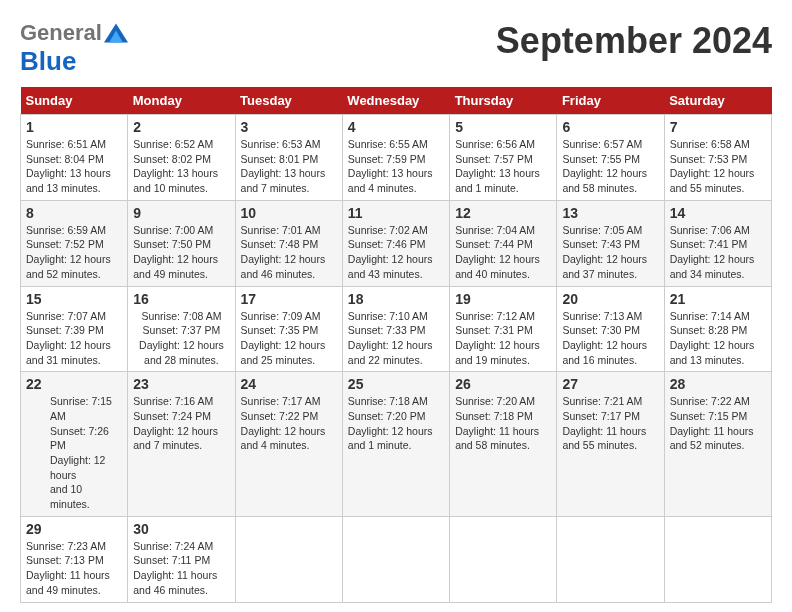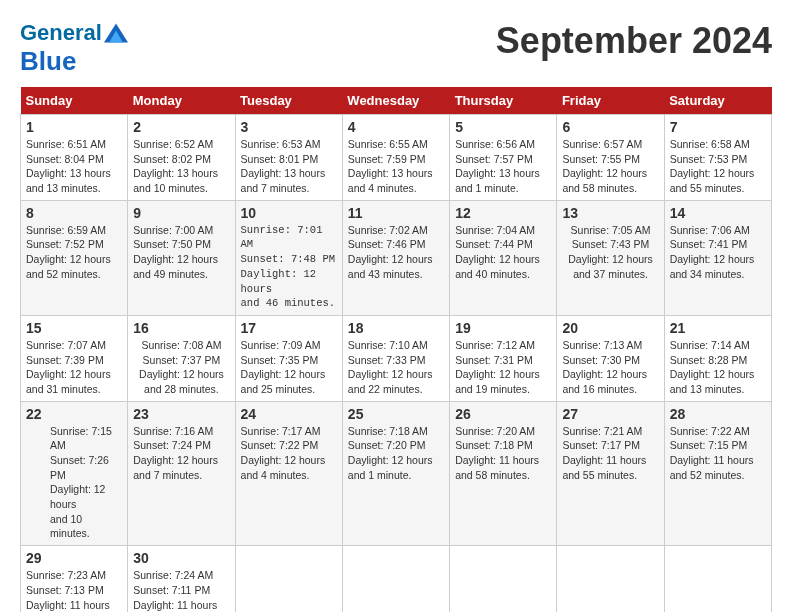--- a/index.html
+++ b/index.html
@@ -21,21 +21,21 @@
       flex-direction: column;
       align-items: flex-start;
     }
     .logo-text {
       display: flex;
       align-items: center;
     }
     .logo-general {
       font-size: 22px;
       font-weight: bold;
-      color: #0369a1;
+      color: #737373;
     }
     .logo-blue {
       font-size: 26px;
       font-weight: bold;
       color: #1565C0;
     }
     .logo-icon {
       width: 24px;
       height: 20px;
       margin-left: 2px;
@@ -185,42 +185,42 @@
         </td>
         <td>
           <span class="day-num">9</span>
           <div class="day-info" style="white-space: pre-line;">Sunrise: 7:00 AM
 Sunset: 7:50 PM
 Daylight: 12 hours
 and 49 minutes.</div>
         </td>
         <td>
           <span class="day-num">10</span>
-          <div class="day-info" style="white-space: pre-line; font-family: Liberation Mono, monospace;">Sunrise: 7:01 AM
+          <div class="day-info" style="white-space: pre-line;">Sunrise: 7:01 AM
 Sunset: 7:48 PM
 Daylight: 12 hours
 and 46 minutes.</div>
         </td>
         <td>
           <span class="day-num">11</span>
           <div class="day-info" style="white-space: pre-line;">Sunrise: 7:02 AM
 Sunset: 7:46 PM
 Daylight: 12 hours
 and 43 minutes.</div>
         </td>
         <td>
           <span class="day-num">12</span>
           <div class="day-info" style="white-space: pre-line;">Sunrise: 7:04 AM
 Sunset: 7:44 PM
 Daylight: 12 hours
 and 40 minutes.</div>
         </td>
         <td>
           <span class="day-num">13</span>
-          <div class="day-info" style="white-space: pre-line; text-align: center;">Sunrise: 7:05 AM
+          <div class="day-info" style="white-space: pre-line;">Sunrise: 7:05 AM
 Sunset: 7:43 PM
 Daylight: 12 hours
 and 37 minutes.</div>
         </td>
         <td>
           <span class="day-num">14</span>
           <div class="day-info" style="white-space: pre-line;">Sunrise: 7:06 AM
 Sunset: 7:41 PM
 Daylight: 12 hours
 and 34 minutes.</div>

